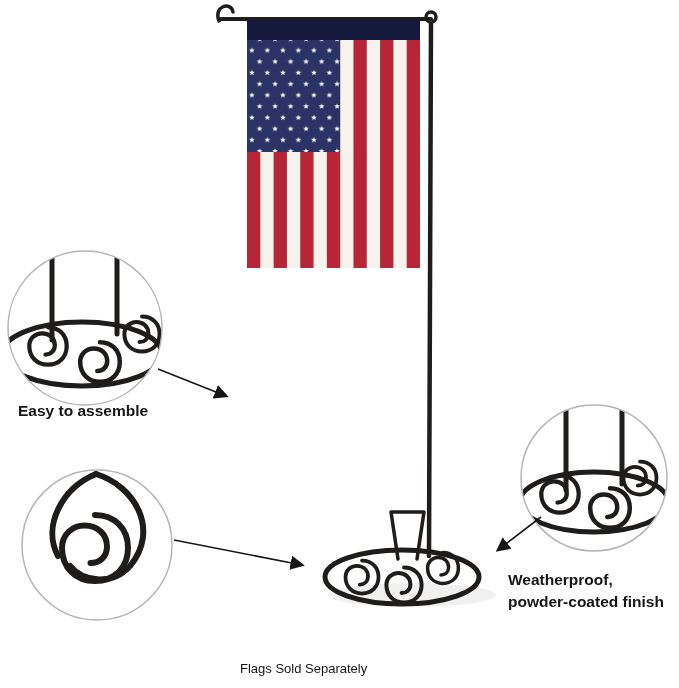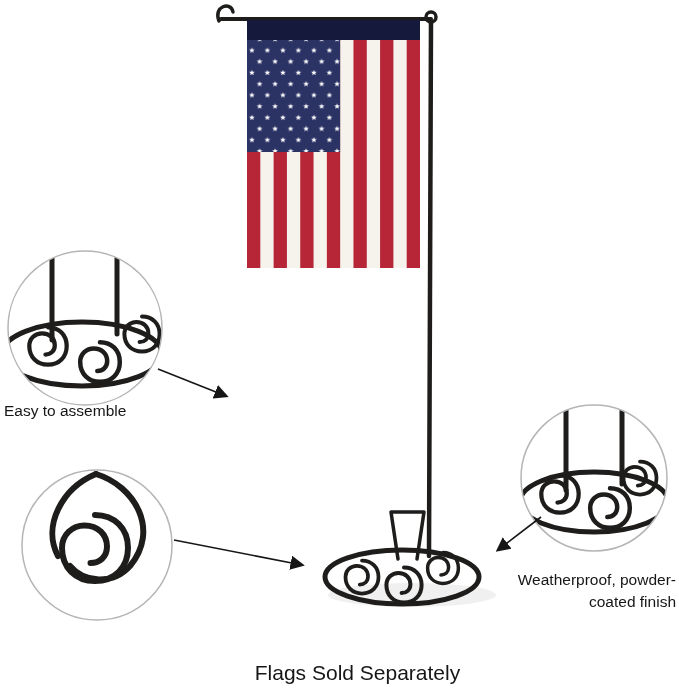--- a/index.html
+++ b/index.html
@@ -16,24 +16,24 @@
   .red{fill:var(--flag-red);}
   .white{fill:var(--flag-white);}
   .blue{fill:var(--flag-blue);}
   .sleeve{fill:var(--sleeve);}
   .star{fill:#ffffff;}
   .ring{fill:none;stroke:var(--callout-border);stroke-width:1.5;}
   .arrow-line{stroke:var(--text);stroke-width:1.6;}
   .caption{
     position:absolute;color:var(--text);font-size:15.5px;line-height:1.45;
   }
-  .caption.center{text-align:right;}
+  .caption.center{text-align:left;font-weight:bold;}
   #footer-note{
-    position:absolute;left:240px;top:661px;width:235px;text-align:center;
-    color:var(--text);font-size:21px;
+    position:absolute;left:240px;top:661px;width:235px;text-align:left;
+    color:var(--text);font-size:13px;
   }
 </style>
 </head>
 <body>
 
 <div id="stage">
 
   <svg id="scene" width="679" height="688" viewBox="0 0 679 688">
     <defs>
       <path id="spiral" fill="none" d="M 0 -22 C 13 -22 22 -13 22 0 C 22 13 13 22 0 22 C -13 22 -22 13 -22 0 C -22 -9 -15 -15 -7 -15 C 2 -15 8 -9 8 -1 C 8 6 3 10 -3 10"></path>
@@ -119,19 +119,19 @@
         <ellipse cx="594" cy="502" rx="74" ry="30" stroke-width="5"></ellipse>
         <use href="#spiral" transform="translate(560,494) scale(0.85)" stroke-width="5"></use>
         <use href="#spiral" transform="translate(610,508) scale(0.9)" stroke-width="5"></use>
         <use href="#spiral" transform="translate(640,478) scale(0.75)" stroke-width="5"></use>
       </g>
       <circle class="ring" cx="594" cy="478" r="73"></circle>
       <line class="arrow-line" x1="541" y1="517" x2="498" y2="550" marker-end="url(#arrow)"></line>
     </g>
   </svg>
 
-  <div class="caption" style="left:4px;top:400px;width:170px;">Easy to assemble</div>
+  <div class="caption" style="left:18px;top:400px;width:170px;font-weight:bold;">Easy to assemble</div>
 
 
   <div class="caption center" style="left:508px;top:569px;width:168px;">Weatherproof, powder-coated finish</div>
 
   <div id="footer-note">Flags Sold Separately</div>
 </div>
 
 </body></html>

